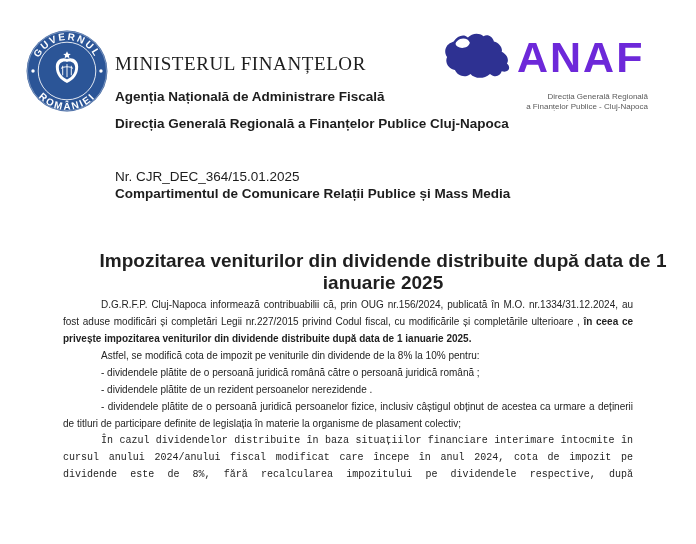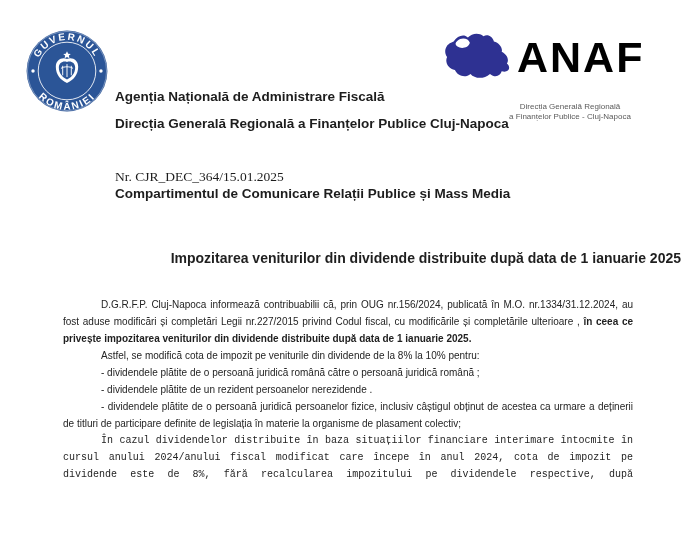--- a/index.html
+++ b/index.html
@@ -12,37 +12,37 @@
   .seal{position:absolute;left:24px;top:28px;width:86px;height:86px;}
   .hdr{position:absolute;left:115px;white-space:nowrap;}
   .ministry{
     top:53px;font-family:"Liberation Serif",serif;font-size:19px;
     letter-spacing:0.6px;color:#1d1d1d;font-weight:500;
   }
   .hline{font-size:13.5px;font-weight:bold;color:#1d1d1d;}
   .agency{top:89px;}
   .directorate{top:116px;}
   .department{top:143px;margin-top:43px;}
-  .refnum{top:169px;font-size:13.5px;font-weight:normal;color:#1d1d1d;font-family:Liberation Serif, serif;}
+  .refnum{top:169px;font-size:13.5px;font-weight:normal;color:#1d1d1d;}
   
   .anaf-block{position:absolute;left:438px;top:31px;width:212px;}
   .anaf-row{display:flex;align-items:center;}
   .anaf-map{width:78px;height:52px;flex:0 0 auto;}
   .anaf-acronym{
-    font-size:43px;font-weight:bold;color:#000000;letter-spacing:2px;
+    font-size:43px;font-weight:bold;color:#6d28d9;letter-spacing:2px;
     line-height:46px;margin-left:1px;transform:scaleY(0.98);
   }
   .anaf-sub{
-    margin-top:19px;margin-left:54px;width:156px;text-align:center;
+    margin-top:9px;margin-left:54px;width:156px;text-align:right;
     font-size:8px;line-height:10px;color:#5a5a5a;
   }
   
   .doc-title{
-    position:absolute;left:85px;right:15px;top:250px;text-align:right;
-    font-size:14px;font-weight:bold;color:#1f1f1f;
+    position:absolute;left:85px;right:15px;top:250px;text-align:center;
+    font-size:19px;font-weight:bold;color:#1f1f1f;
   }
   .doc-body{
     position:absolute;left:63px;width:570px;top:296px;
     font-size:10px;line-height:17px;text-align:justify;color:#242424;
   }
   .doc-body p{margin:0;text-indent:38px;}
   .doc-body p.clipped{text-align-last:justify;font-family:Liberation Mono, monospace;}
   .doc-body strong{font-weight:bold;color:#1f1f1f;}
 </style>
 </head>
@@ -73,20 +73,21 @@
       <path fill="#2b5597" d="M50 39.5 C54.5 37.8 59.5 40.5 59.5 46 C59.5 52.5 55.5 57.3 50 60 C44.5 57.3 40.5 52.5 40.5 46 C40.5 40.5 45.5 37.8 50 39.5 Z"></path>
       <g stroke="#ffffff" stroke-width="1.1" fill="none">
         <line x1="45" y1="44" x2="45" y2="55"></line>
         <line x1="50" y1="42" x2="50" y2="57"></line>
         <line x1="55" y1="44" x2="55" y2="55"></line>
         <path d="M43 47 C46 44.5 54 44.5 57 47"></path>
       </g>
     </g>
   </svg>
 
+  <div class="hdr ministry">MINISTERUL FINANȚELOR</div>
   <div class="hdr hline agency">Agenția Națională de Administrare Fiscală</div>
   <div class="hdr hline directorate">Direcția Generală Regională a Finanțelor Publice Cluj-Napoca</div>
   <div class="hdr hline department">Compartimentul de Comunicare Relații Publice și Mass Media</div>
   <div class="hdr refnum">Nr. CJR_DEC_364/15.01.2025</div>
 
   <div class="anaf-block">
     <div class="anaf-row">
       <svg class="anaf-map" viewBox="0 0 120 80">
         <path fill="#2e3192" d="M24 16 C30 7 40 4 46 10 C52 4 62 2 70 8 C76 4 84 8 86 16 C94 18 100 26 98 32 C106 36 110 44 106 50 C113 56 109 65 98 62 C96 69 88 73 80 66 C70 75 56 73 50 66 C42 73 30 69 26 60 C16 58 10 48 14 40 C8 32 12 21 20 18 Z"></path>
         <path fill="#ffffff" d="M30 15 C36 9 47 11 49 18 C47 26 36 28 30 24 C26 21 26 18 30 15 Z"></path>

